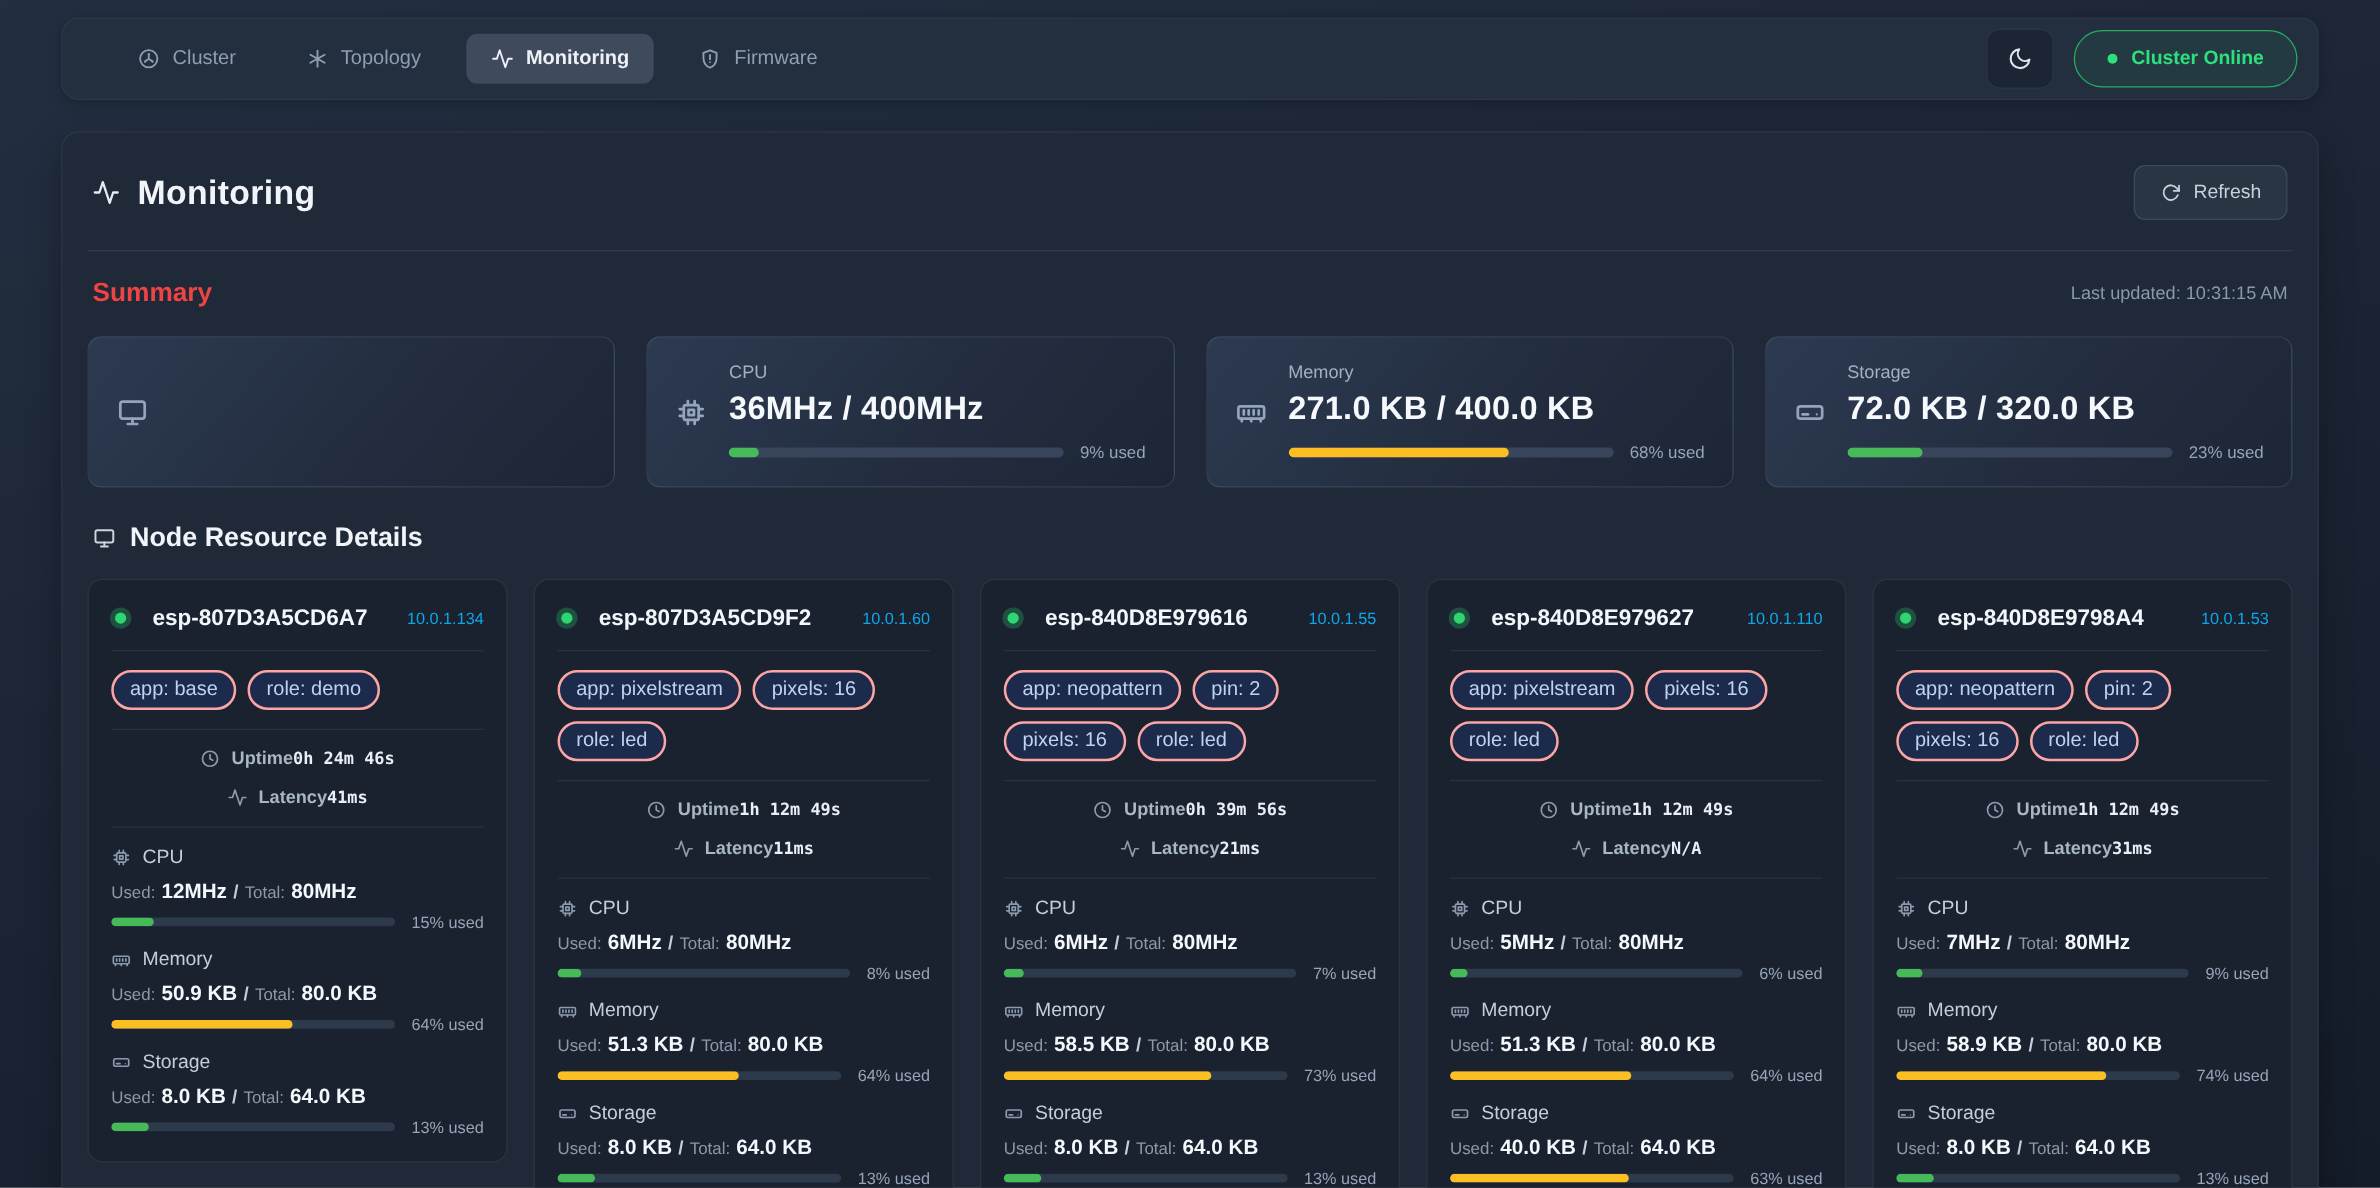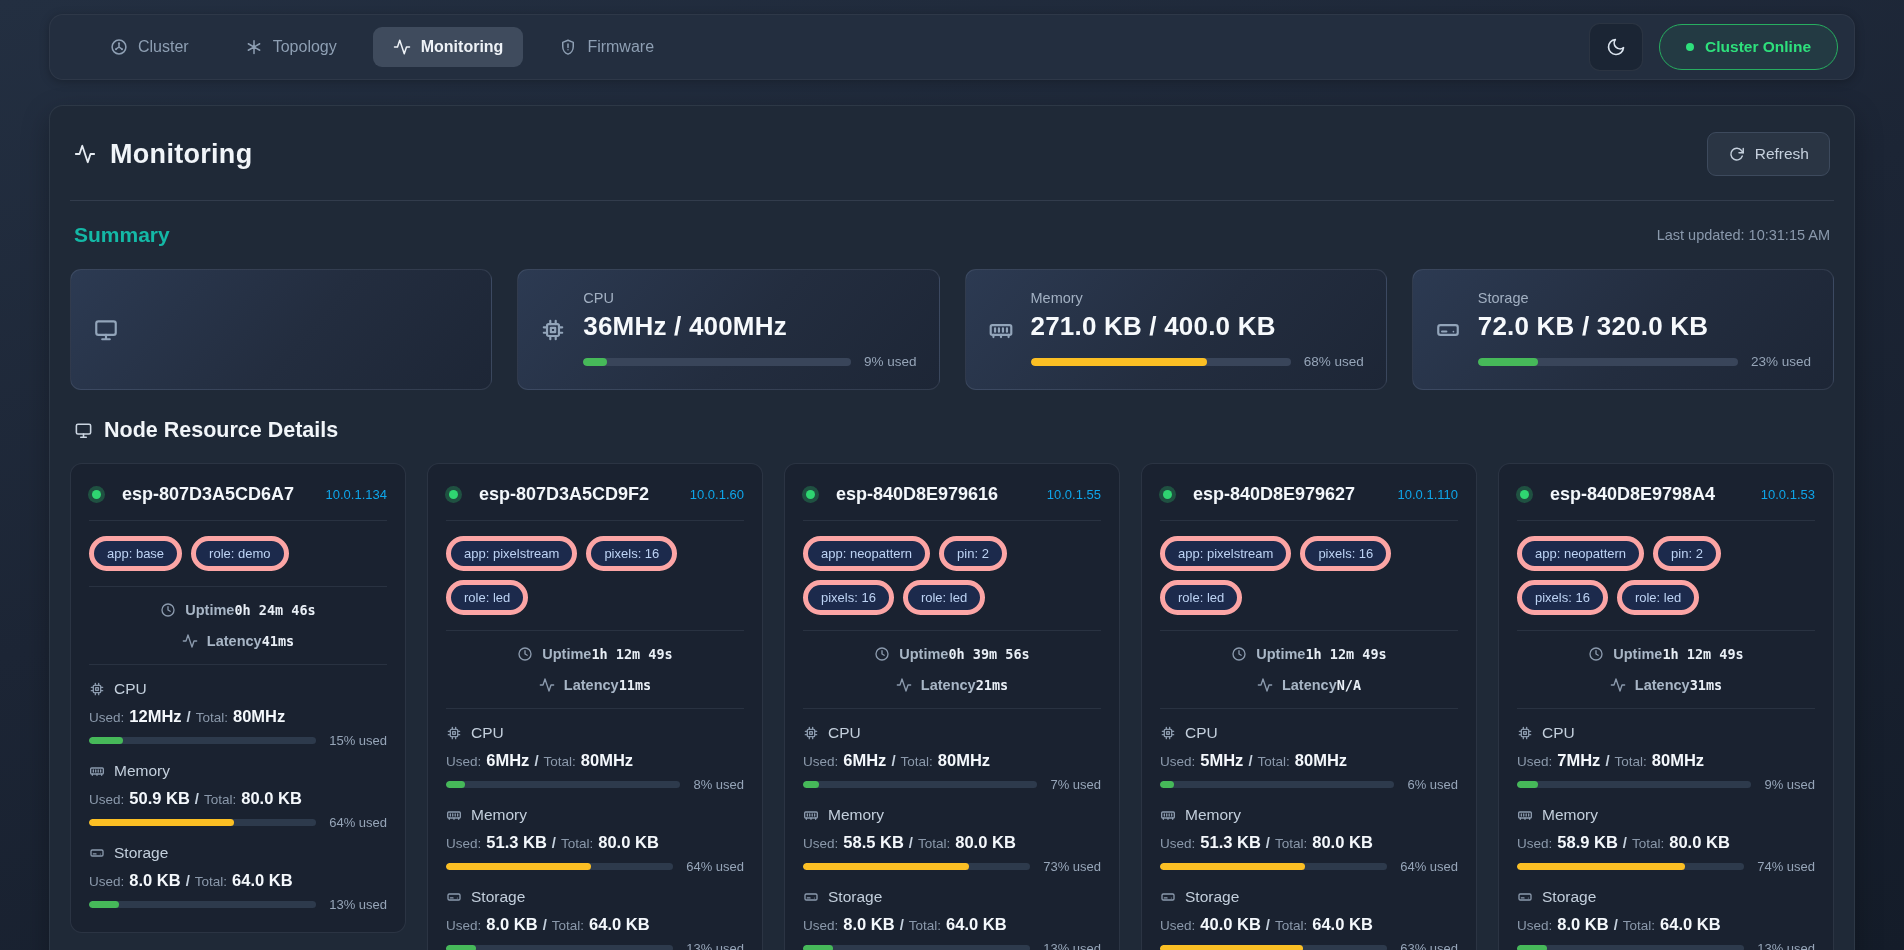--- a/index.html
+++ b/index.html
@@ -33,21 +33,21 @@
     padding:26px 20px 30px;min-height:814px;box-shadow:0 10px 28px rgba(0,0,0,.28)}
   .panel-header{display:flex;align-items:center;justify-content:space-between;padding:0 4px}
   .page-title{display:flex;align-items:center;gap:14px;font-size:27px;color:#f1f5f9;letter-spacing:.3px;font-weight:700}
   .page-title .icon{font-size:22px;color:#e5ebf2}
   .refresh-btn{display:flex;align-items:center;gap:10px;padding:12px 20px;background:#2a3544;border:1px solid #3d4a5d;
     border-radius:9px;color:#c6d1de;font-size:15.5px;cursor:pointer;font-family:inherit}
   .refresh-btn .icon{font-size:17px}
   .divider-strong{border:none;border-top:1px solid rgba(148,163,184,.16);margin:24px 0 0}
 
   .summary-head{display:flex;align-items:center;justify-content:space-between;margin:22px 4px 0}
-  .summary-head h2{font-size:21px;color:#14b8a6;font-weight:700}
+  .summary-head h2{font-size:21px;color:#ef4444;font-weight:700}
   .last-updated{font-size:14.5px;color:#8a99ac}
 
   .summary-grid{display:grid;grid-template-columns:repeat(4,1fr);gap:25px;margin-top:22px}
   .summary-card{background:linear-gradient(130deg,#2c3a52 0%,#232d3f 55%,#1d2636 100%);
     border:1px solid rgba(148,163,184,.16);border-radius:11px;padding:20px 22px;display:flex;align-items:center;
     gap:17px;min-height:113px}
   .s-icon{font-size:26px;color:#93a5ba}
   .s-body{flex:1;min-width:0}
   .s-label{font-size:14.5px;color:#a2b0c2;margin-bottom:5px}
   .s-value{font-size:26px;font-weight:700;color:#f6f9fc;letter-spacing:.2px;white-space:nowrap}
@@ -62,21 +62,21 @@
 
   
   .node-grid{display:grid;grid-template-columns:repeat(5,1fr);gap:21px;align-items:start}
   .node-card{background:#1a2230;border:1px solid rgba(148,163,184,.14);border-radius:12px;padding:20px 18px}
   .node-header{display:flex;align-items:center;gap:18px;min-width:0}
   .status-dot{width:9px;height:9px;border-radius:50%;background:#2fd571;box-shadow:0 0 0 4px rgba(46,204,113,.28);margin:3px}
   .node-name{font-size:18px;font-weight:700;color:#f3f7fb;white-space:nowrap;overflow:hidden}
   .node-ip{margin-left:auto;font-family:Liberation Sans, sans-serif;font-size:13px;color:#0ea5e9;white-space:nowrap}
   .nc-div{border:none;border-top:1px solid rgba(148,163,184,.13);margin:15px 0}
   .badges{display:flex;flex-wrap:wrap;gap:9px}
-  .badge{padding:5px 13px;border-radius:999px;background:#1c2a4c;border:5px solid #fca5a5;color:#bdd3f4;font-size:13px;white-space:nowrap}
+  .badge{padding:5px 13px;border-radius:999px;background:#1c2a4c;border:2px solid #fca5a5;color:#bdd3f4;font-size:16px;white-space:nowrap}
   .metric-row{display:flex;align-items:center;justify-content:center;margin:15px 0}
   .metric-label{display:flex;align-items:center;gap:9px;color:#a8b6c6;font-weight:700;font-size:14.5px}
   .metric-label .icon{font-size:16px;color:#8b9aad}
   .metric-value{font-family:"DejaVu Sans Mono",monospace;font-weight:700;font-size:13.5px;color:#e9eff6}
   .res-section{margin-top:14px}
   .res-head{display:flex;align-items:center;gap:9px;font-size:15.5px;color:#c3cfdc}
   .res-head .icon{font-size:16px;color:#8b9aad}
   .res-usage{margin:9px 0 7px;font-size:13.5px;color:#8b99ab;white-space:nowrap}
   .res-usage>*{margin-right:5px}
   .res-usage b{font-size:16.5px;color:#f4f8fc;font-weight:700}

